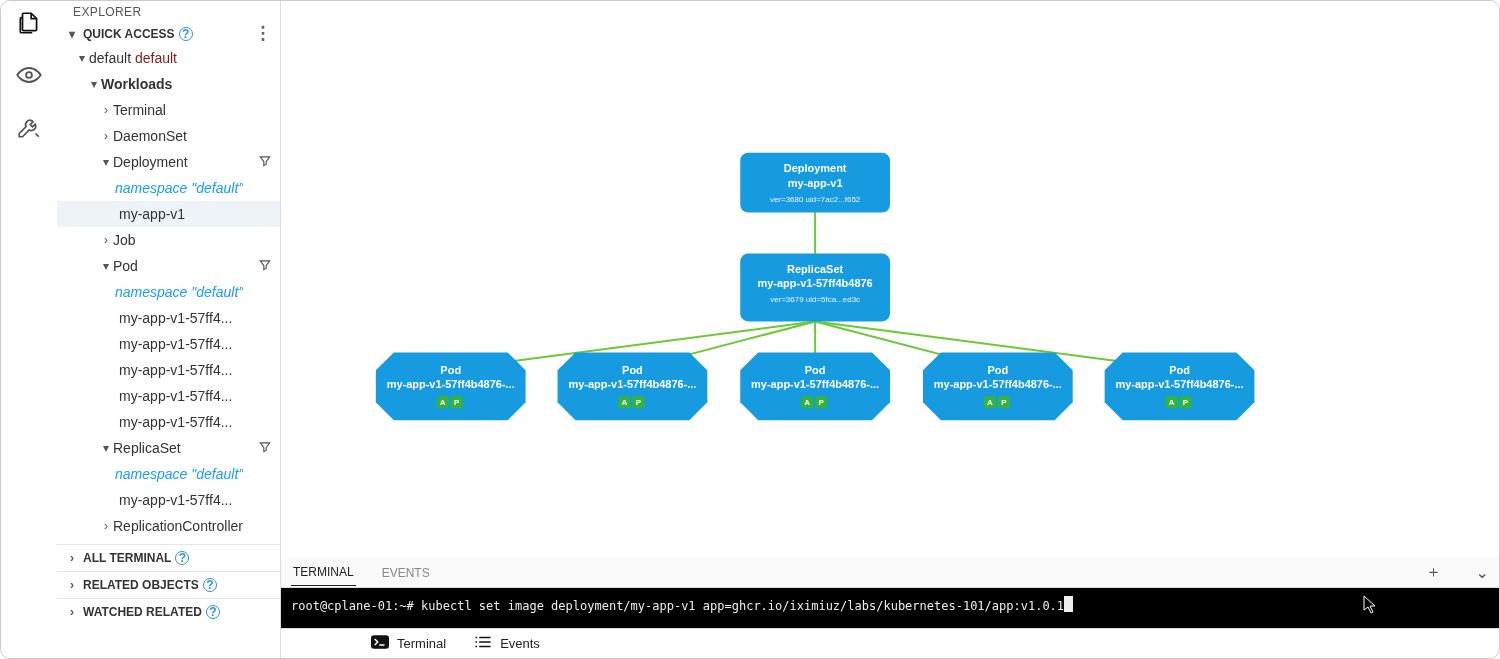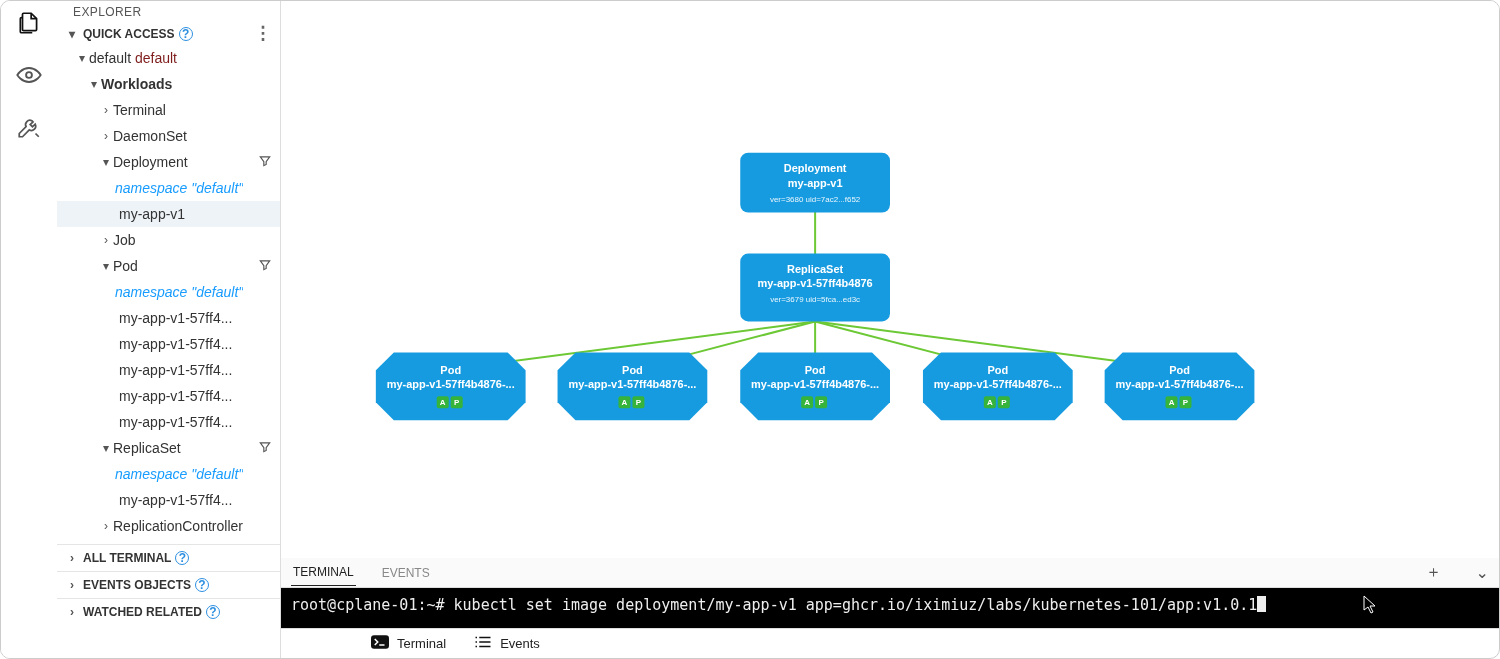--- a/index.html
+++ b/index.html
@@ -39,21 +39,21 @@
   .node-meta { font-size:8px; opacity:0.9;}
   .edge { stroke:#6cc835; stroke-width:2; fill:none;}
   .pod-shape { fill:#169BE0;}
   .badges rect { rx:2;}
   
   .panel-tabs { display:flex; align-items:center; border-bottom:1px solid #ddd; background:#fafafa; padding:0 10px; height:30px; font-size:12px; gap:24px;}
   .panel-tabs .tab { color:#888; padding:6px 2px; cursor:pointer;}
   .panel-tabs .tab.active { color:#222; border-bottom:1px solid #222; font-weight:500;}
   .panel-tabs .spacer { flex:1;}
   .panel-tabs .icon { color:#555; cursor:pointer; font-size:16px; }
-  .terminal { background:#000; color:#eee; font-family: Menlo, Consolas, monospace; font-size:15px; padding:8px 10px; min-height:40px;}
+  .terminal { background:#000; color:#eee; font-family: Menlo, Consolas, monospace; font-size:12px; padding:8px 10px; min-height:40px;}
   .terminal .cursor { display:inline-block; width:9px; height:16px; background:#eee; vertical-align:-2px; margin-left:0;}
   
   .status { height:30px; border-top:1px solid #ddd; display:flex; align-items:center; gap:28px; padding:0 20px 0 90px; font-size:13px; color:#222;}
   .status .item { display:flex; align-items:center; gap:8px; cursor:pointer;}
   
   .mousecur { position:absolute; pointer-events:none; }
 </style>
 </head>
 <body>
 
@@ -182,21 +182,21 @@
     </div>
 
     <div class="collapsed-sections">
       <div class="section-header">
         <span class="chev">›</span>
         <span>ALL TERMINAL</span>
         <span class="help-icon">?</span>
       </div>
       <div class="section-header">
         <span class="chev">›</span>
-        <span>EVENTS OBJECTS</span>
+        <span>RELATED OBJECTS</span>
         <span class="help-icon">?</span>
       </div>
       <div class="section-header">
         <span class="chev">›</span>
         <span>WATCHED RELATED</span>
         <span class="help-icon">?</span>
       </div>
     </div>
   </div>
 

